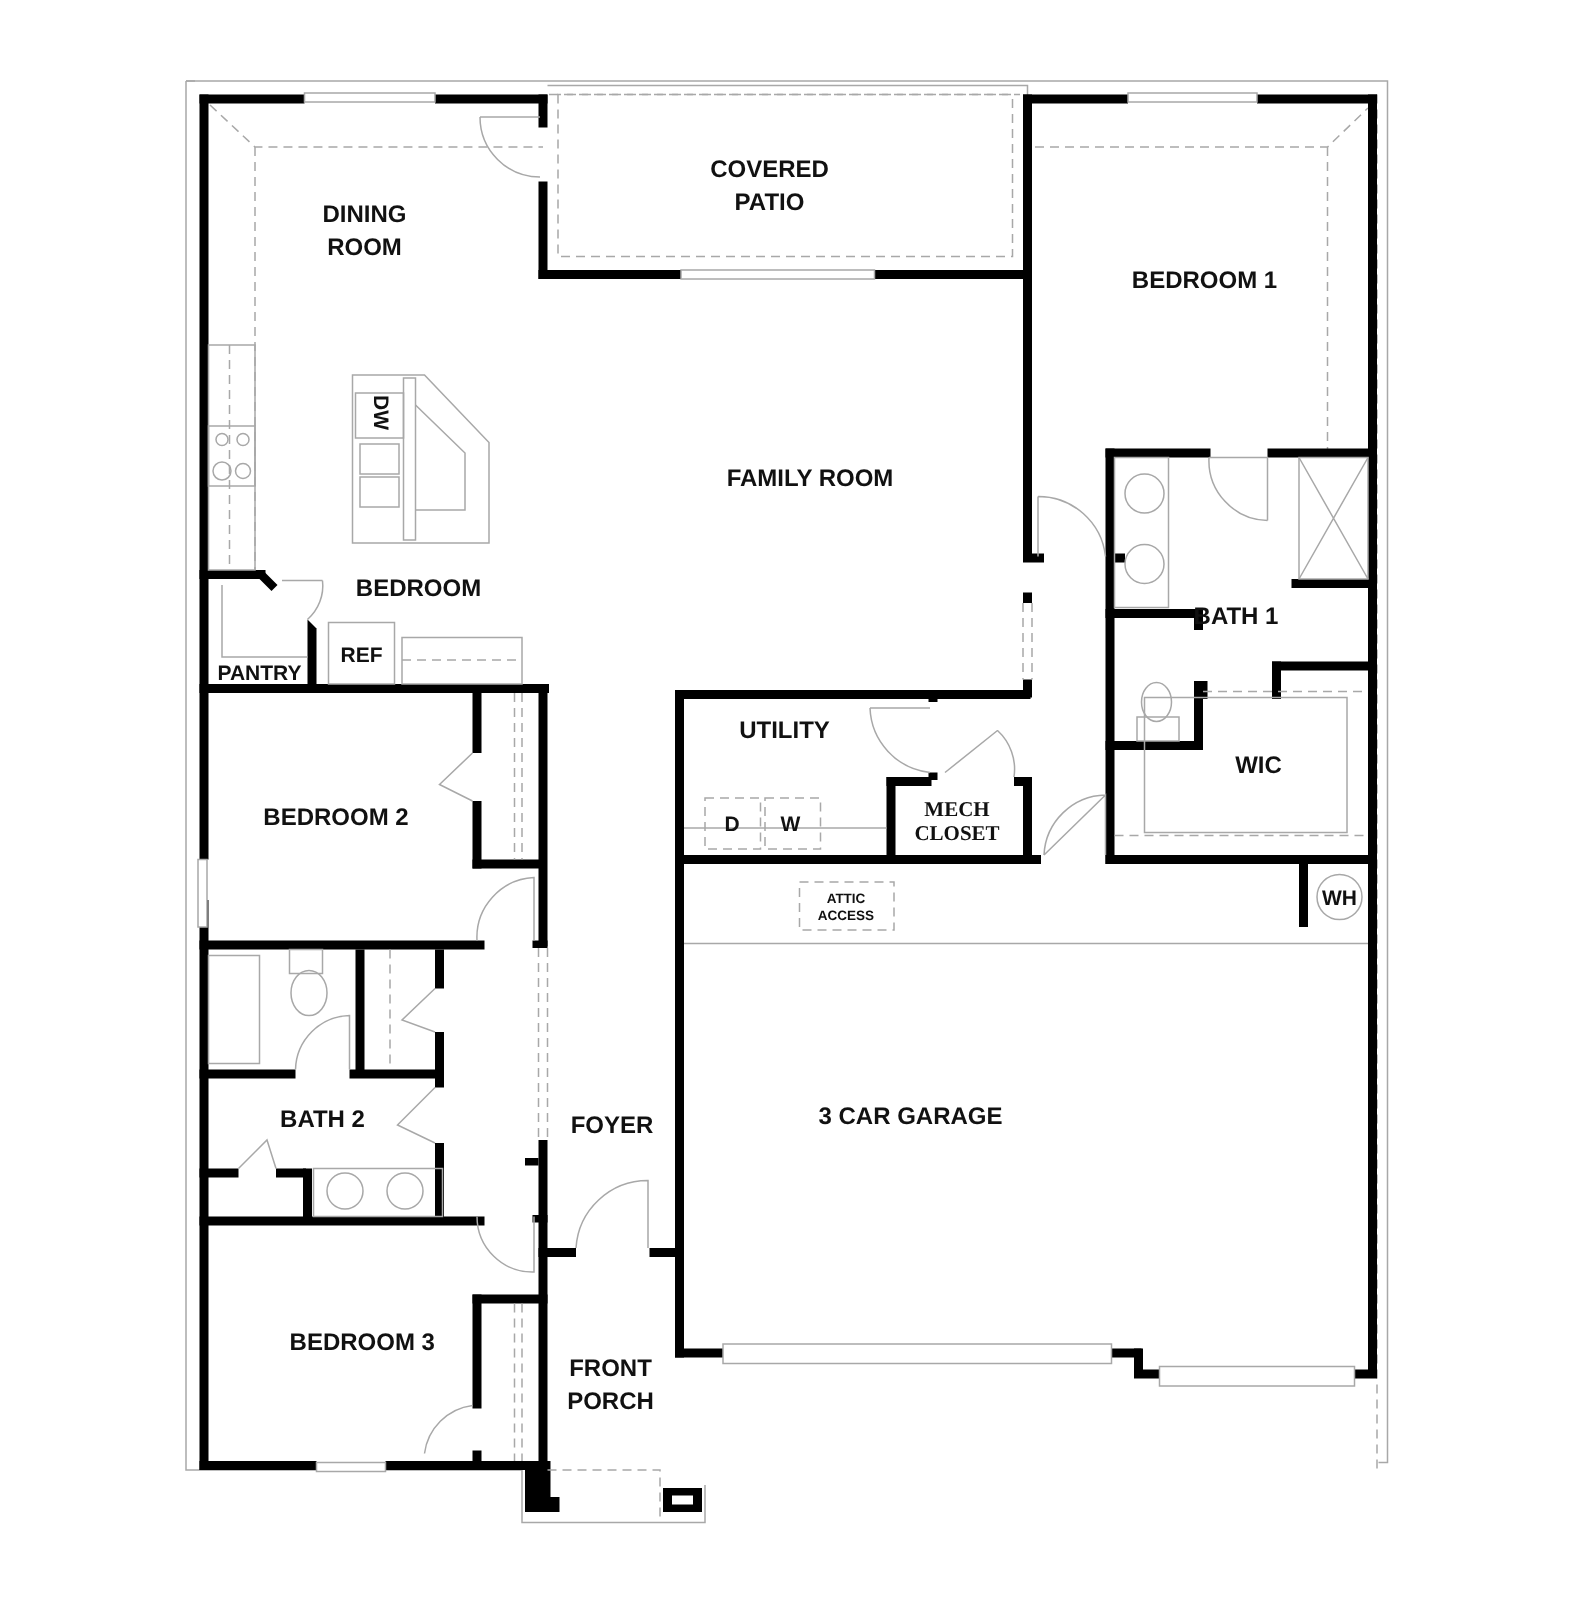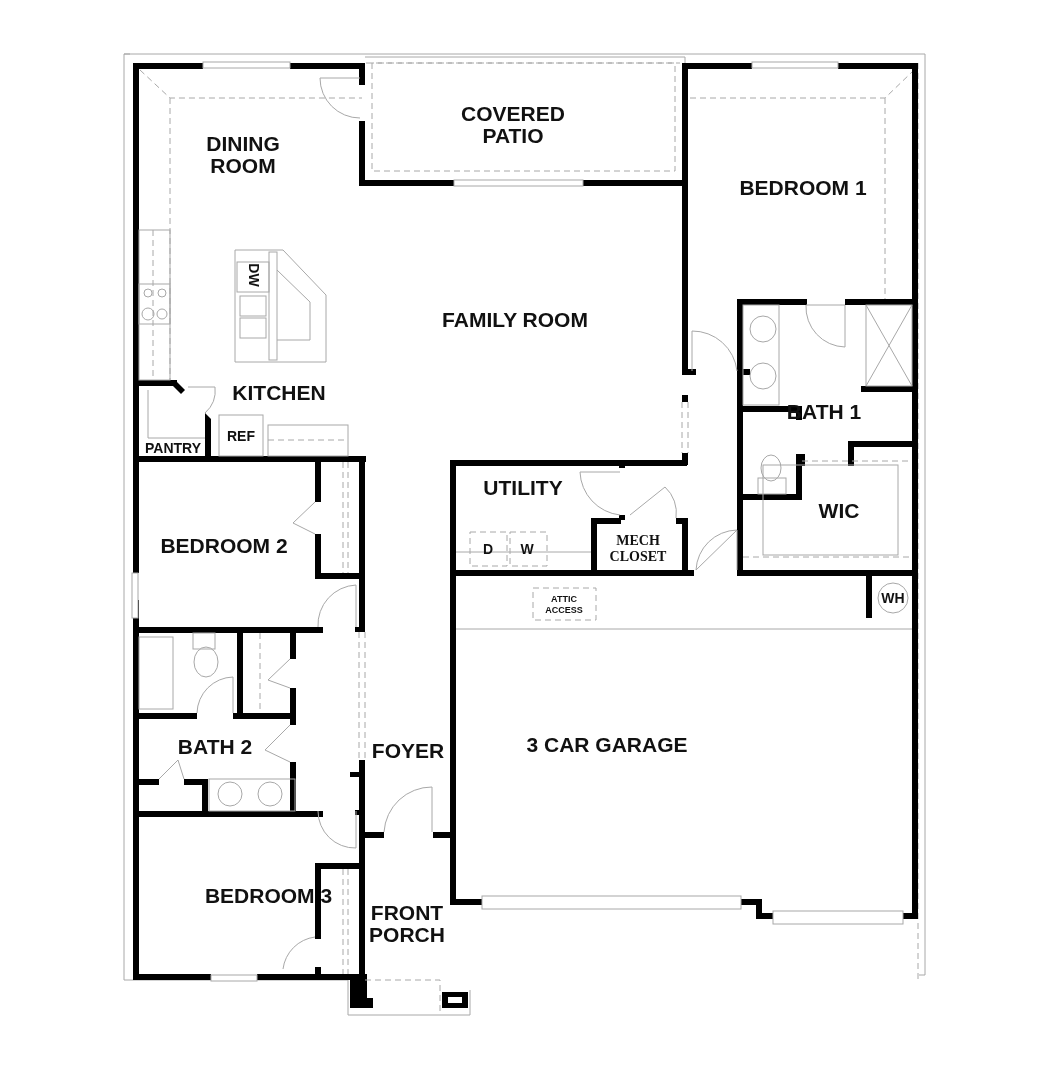--- a/index.html
+++ b/index.html
@@ -2,21 +2,21 @@
 <html><head>
 <meta charset="utf-8">
 <style>
   html, body { margin:0; padding:0; background:#ffffff; }
   body { width:1050px; height:1070px; position:relative; overflow:hidden; font-family:"Liberation Sans", sans-serif; }
   #plan { position:absolute; left:0; top:0; width:1050px; height:1070px; }
   .wall { fill:#000; }
   .thin { stroke:#a8a8a8; stroke-width:1; fill:none; }
   .dash { stroke:#a8a8a8; stroke-width:1; fill:none; stroke-dasharray:6 4; }
   .win { stroke:#a8a8a8; stroke-width:1; fill:#fff; }
-  .lbl { position:absolute; font-weight:bold; color:#111; text-align:center; line-height:22px; font-size:21px; white-space:pre-line; transform:translate(-50%,-50%); }
+  .lbl { position:absolute; font-weight:bold; color:#111; text-align:center; line-height:22px; font-size:16px; white-space:pre-line; transform:translate(-50%,-50%); }
   .lbl.sm { font-size:14px; line-height:16px; }
   .lbl.xs { font-size:9px; line-height:11px; }
 </style>
 </head>
 <body>
 
 <svg id="plan" viewBox="0 0 1050 1070" xmlns="http://www.w3.org/2000/svg">
 
   <g>
     <path class="thin" d="M124,54 L925,54 L925,975 L919,975"></path>
@@ -214,35 +214,35 @@
     <path class="dash" d="M365,980 L440,980 L440,1015"></path>
   </g>
 </svg>
 
 <div id="labels">
     <div class="lbl" style="left: 243px; top: 155px;">DINING
 ROOM</div>
     <div class="lbl" style="left: 513px; top: 125px;">COVERED
 PATIO</div>
     <div class="lbl" style="left: 803px; top: 188px;">BEDROOM 1</div>
-    <div class="lbl" style="left: 515px; top: 320px;">FAMILY ROOM</div>
-    <div class="lbl" style="left: 279px; top: 393px;">KITCHEN</div>
+    <div class="lbl" style="left: 540px; top: 320px;">FAMILY ROOM</div>
+    <div class="lbl" style="left: 279px; top: 393px;">BEDROOM</div>
     <div class="lbl sm" style="left: 173px; top: 448px;">PANTRY</div>
     <div class="lbl sm" style="left: 241px; top: 436px; text-align: center;">REF</div>
     <div class="lbl sm" style="left: 254px; top: 275px; transform: translate(-50%, -50%) rotate(90deg);">DW</div>
     <div class="lbl" style="left: 824px; top: 412px;">BATH 1</div>
     <div class="lbl" style="left: 523px; top: 488px;">UTILITY</div>
     <div class="lbl" style="left: 839px; top: 511px;">WIC</div>
     <div class="lbl sm" style="left: 488px; top: 549px;">D</div>
     <div class="lbl sm" style="left: 527px; top: 549px;">W</div>
     <div class="lbl sm" style="left: 638px; top: 549px; font-family: Liberation Serif, serif;">MECH
 CLOSET</div>
     <div class="lbl" style="left: 224px; top: 546px;">BEDROOM 2</div>
     <div class="lbl xs" style="left: 564px; top: 605px; text-align: center;">ATTIC
 ACCESS</div>
     <div class="lbl sm" style="left: 893px; top: 598px;">WH</div>
     <div class="lbl" style="left: 607px; top: 745px;">3 CAR GARAGE</div>
     <div class="lbl" style="left: 215px; top: 747px;">BATH 2</div>
     <div class="lbl" style="left: 408px; top: 751px; text-align: right;">FOYER</div>
-    <div class="lbl" style="left: 246px; top: 896px; padding-left: 45px;">BEDROOM 3</div>
+    <div class="lbl" style="left: 219px; top: 896px; padding-left: 45px;">BEDROOM 3</div>
     <div class="lbl" style="left: 407px; top: 924px;">FRONT
 PORCH</div>
   </div>
 
 </body></html>

